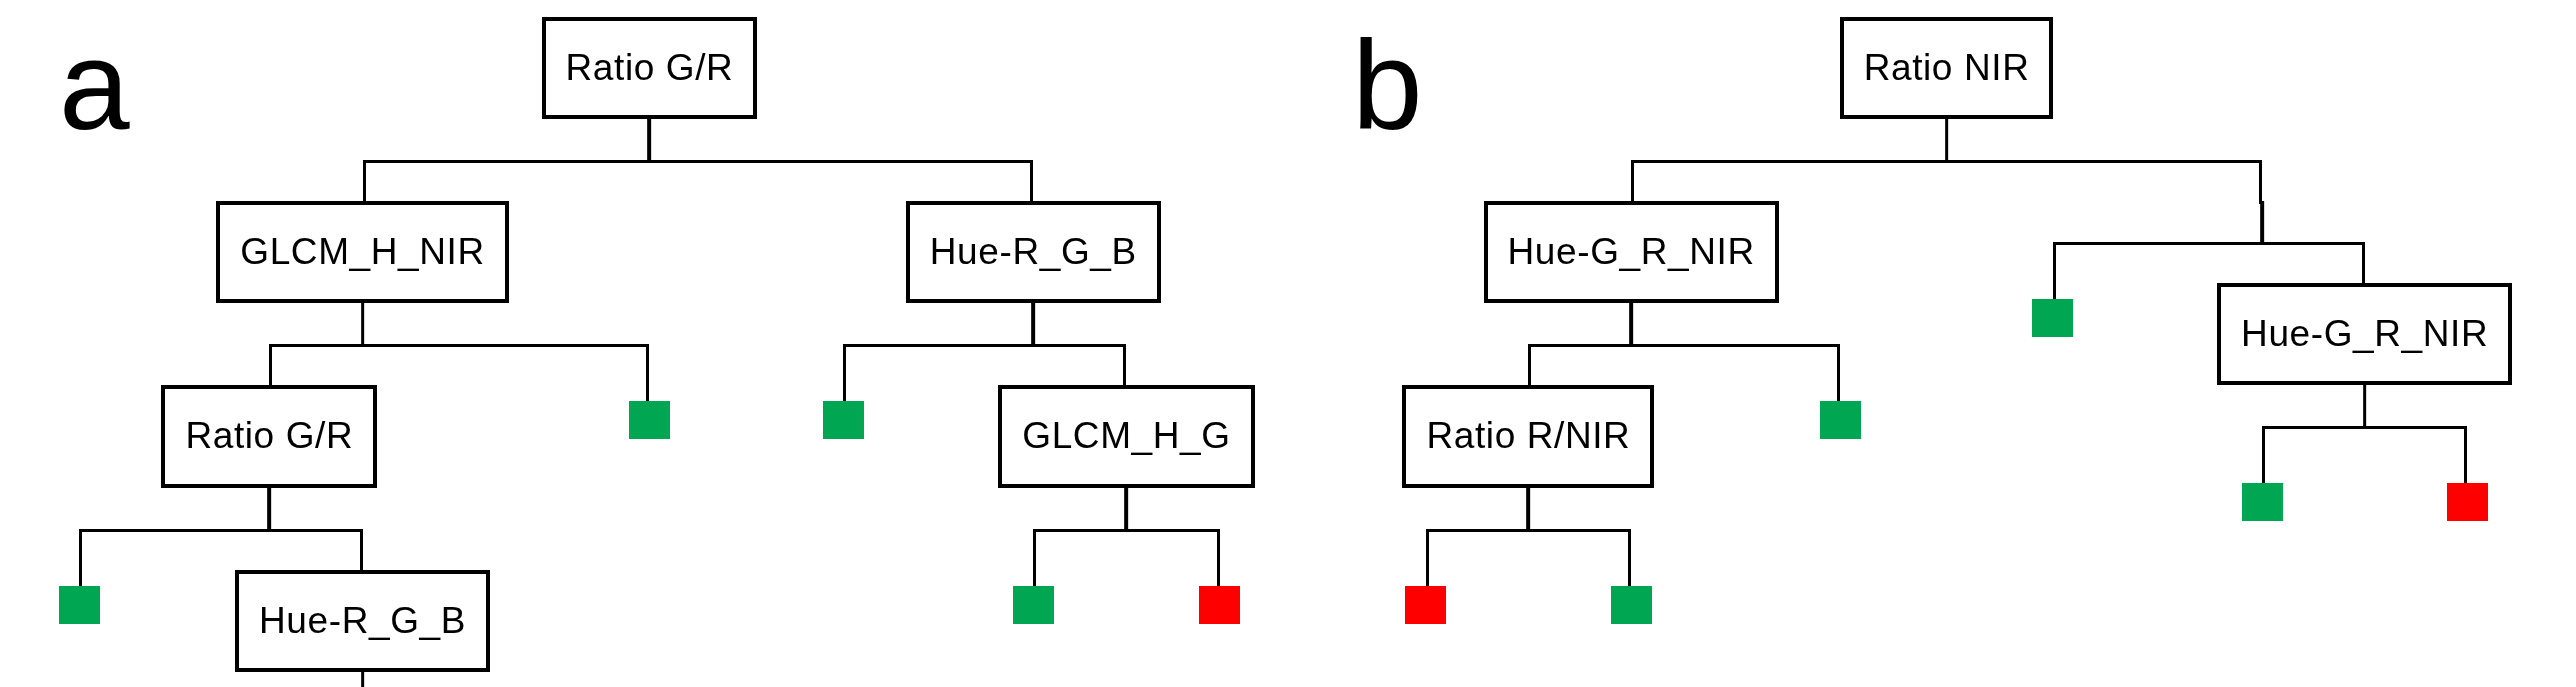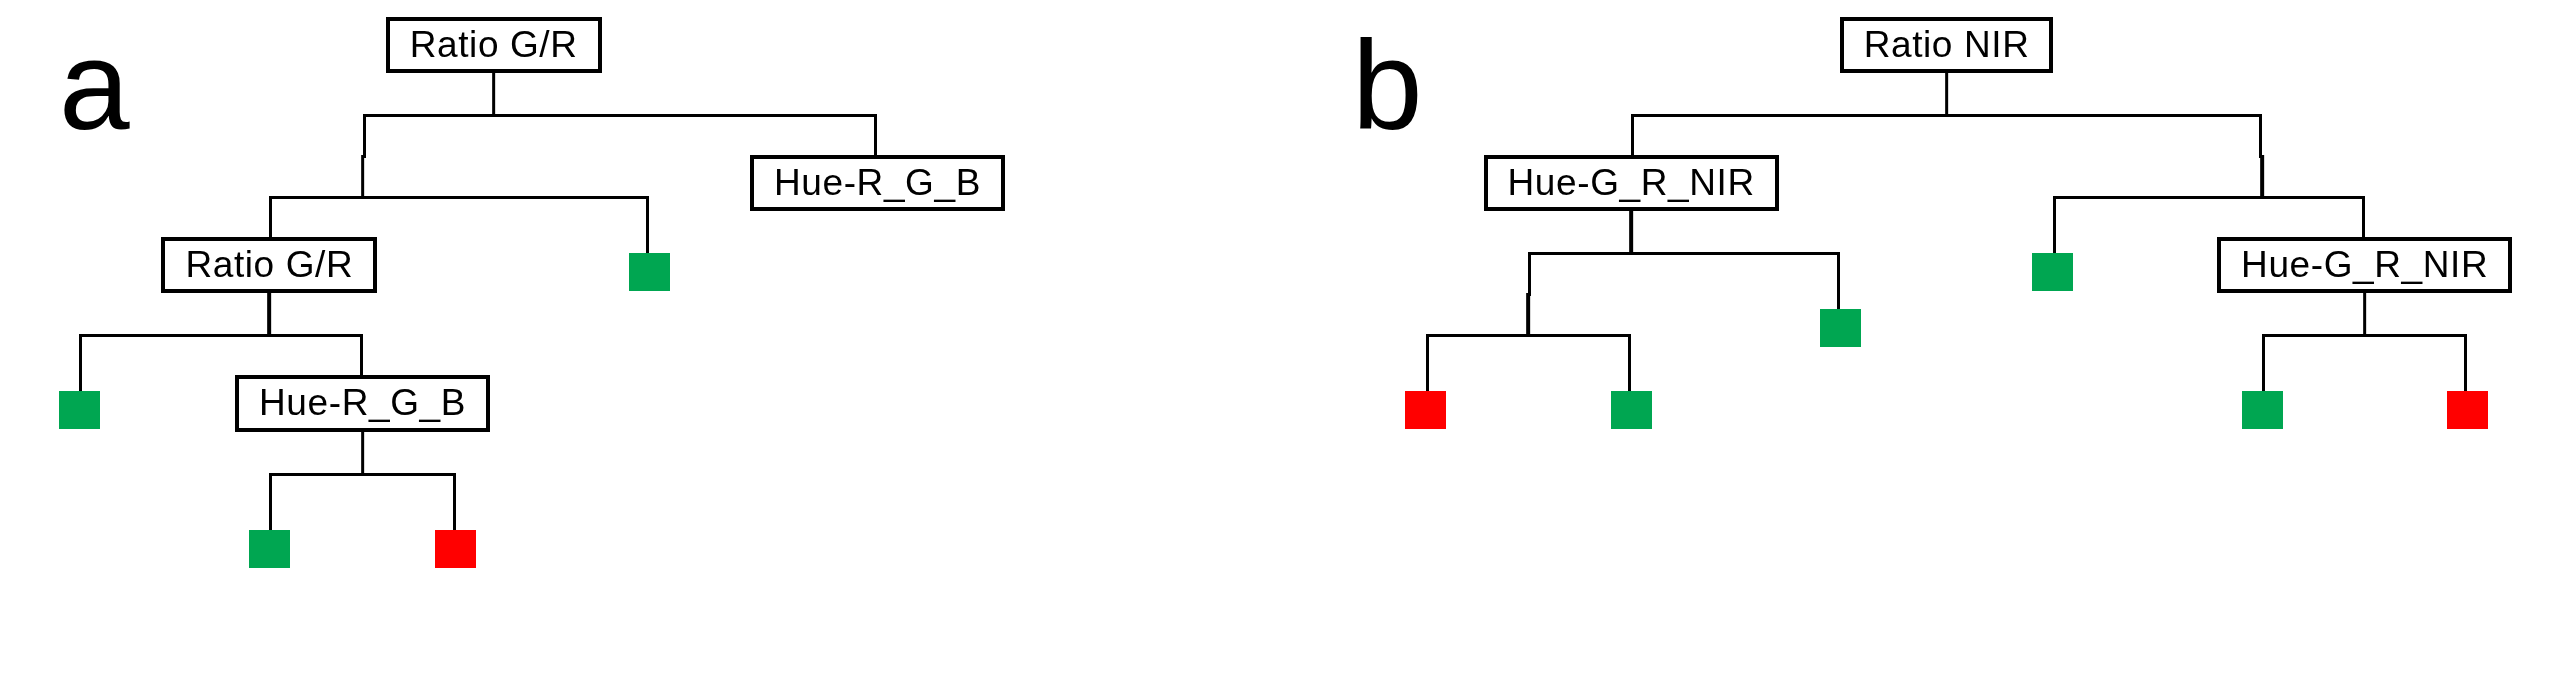--- a/index.html
+++ b/index.html
@@ -46,21 +46,21 @@
   .tree li > ul::before{
     content:''; position:absolute; top:-41px; left:50%; transform:translateX(-50%);
     width:3.7px; height:41px; background:var(--line);
   }
 
   
   .node{
     position:relative; z-index:1;
     background:var(--box-bg); border:4.3px solid var(--box-border); color:var(--text);
     font-size:37px; line-height:1.3; letter-spacing:0.6px; white-space:nowrap;
-    padding:0 20px; text-align:center;
+    padding:23px 20px; text-align:center;
   }
 
   
   .tree li.leaf-cell{padding-top:57px;}
   .tree li.leaf-cell::before, .tree li.leaf-cell::after{height:57px;}
   #panel-a .leaf-cell{min-width:179px;}
   #panel-b .leaf-cell{min-width:198px;}
   .leaf{position:relative; z-index:1; width:41px; height:38px; background:#888;}
   .leaf[data-leaf="green"]{background:var(--leaf-green);}
   .leaf[data-leaf="red"]{background:var(--leaf-red);}
@@ -73,20 +73,21 @@
   <div class="panel-label" id="label-a">a</div>
   <div class="panel-label" id="label-b">b</div>
 
   <section class="panel" id="panel-a">
     <div class="tree">
       <ul>
         <li>
           <div class="node">Ratio G/R</div>
           <ul>
             <li>
+              <div class="node">GLCM_H_NIR</div>
               <ul>
                 <li>
                   <div class="node">Ratio G/R</div>
                   <ul>
                     <li class="leaf-cell">
                       <div class="leaf" data-leaf="green"></div>
                     </li>
                     <li>
                       <div class="node">Hue-R_G_B</div>
                       <ul>
@@ -100,37 +101,54 @@
                     </li>
                   </ul>
                 </li>
                 <li class="leaf-cell">
                   <div class="leaf" data-leaf="green"></div>
                 </li>
               </ul>
             </li>
             <li>
               <div class="node">Hue-R_G_B</div>
+              <ul>
+                <li class="leaf-cell">
+                  <div class="leaf" data-leaf="green"></div>
+                </li>
+                <li>
+                  <div class="node">GLCM_H_G</div>
+                  <ul>
+                    <li class="leaf-cell">
+                      <div class="leaf" data-leaf="green"></div>
+                    </li>
+                    <li class="leaf-cell">
+                      <div class="leaf" data-leaf="red"></div>
+                    </li>
+                  </ul>
+                </li>
+              </ul>
             </li>
           </ul>
         </li>
       </ul>
     </div>
   </section>
 
   <section class="panel" id="panel-b">
     <div class="tree">
       <ul>
         <li>
           <div class="node">Ratio NIR</div>
           <ul>
             <li>
               <div class="node">Hue-G_R_NIR</div>
               <ul>
                 <li>
+                  <div class="node">Ratio R/NIR</div>
                   <ul>
                     <li class="leaf-cell">
                       <div class="leaf" data-leaf="red"></div>
                     </li>
                     <li class="leaf-cell">
                       <div class="leaf" data-leaf="green"></div>
                     </li>
                   </ul>
                 </li>
                 <li class="leaf-cell">

